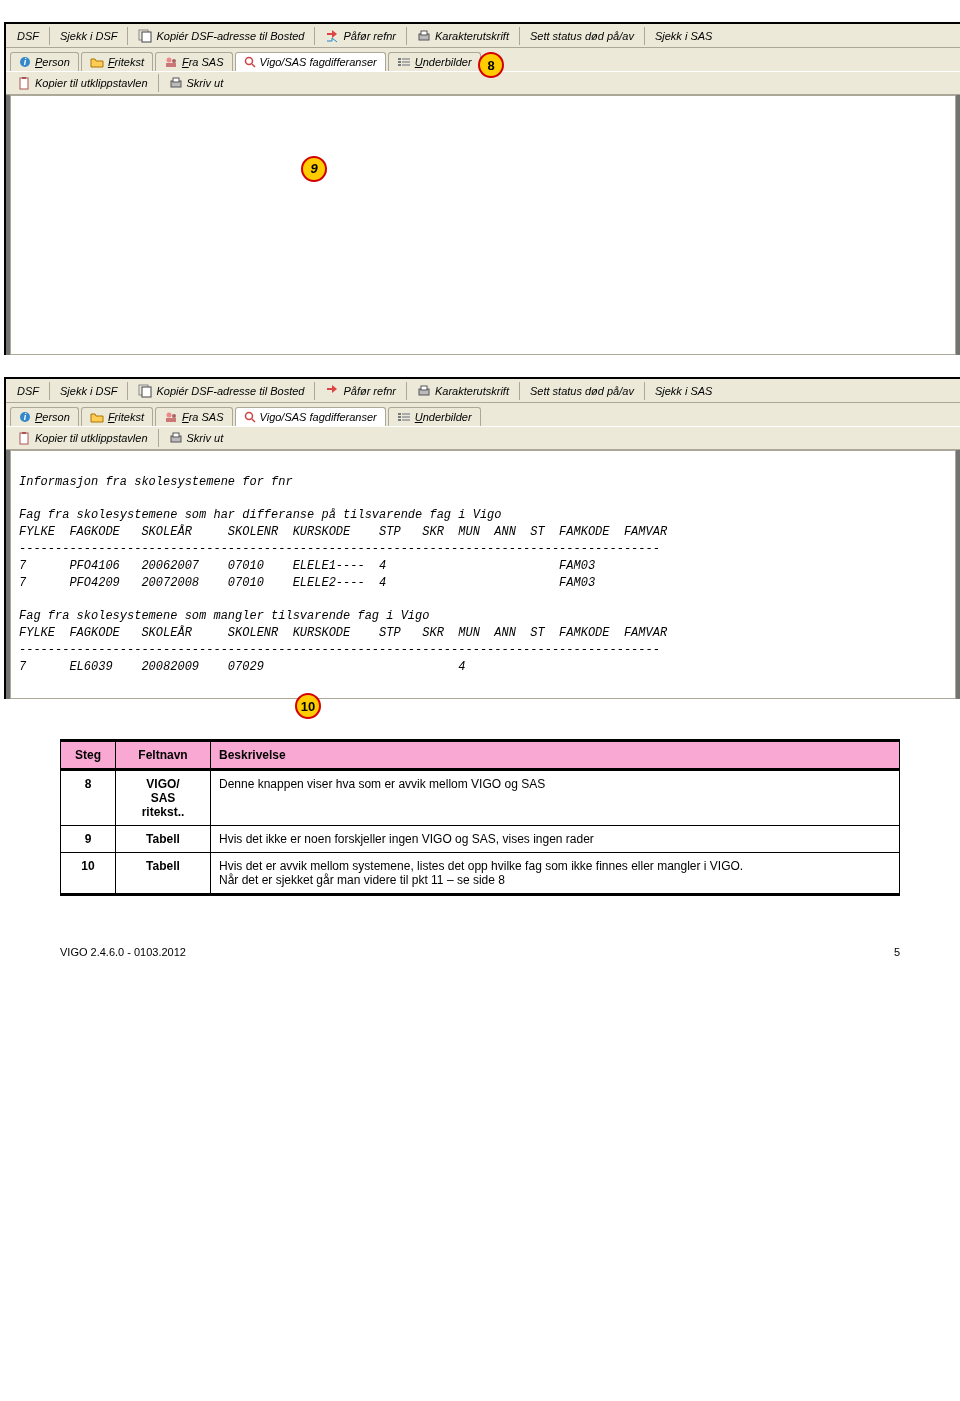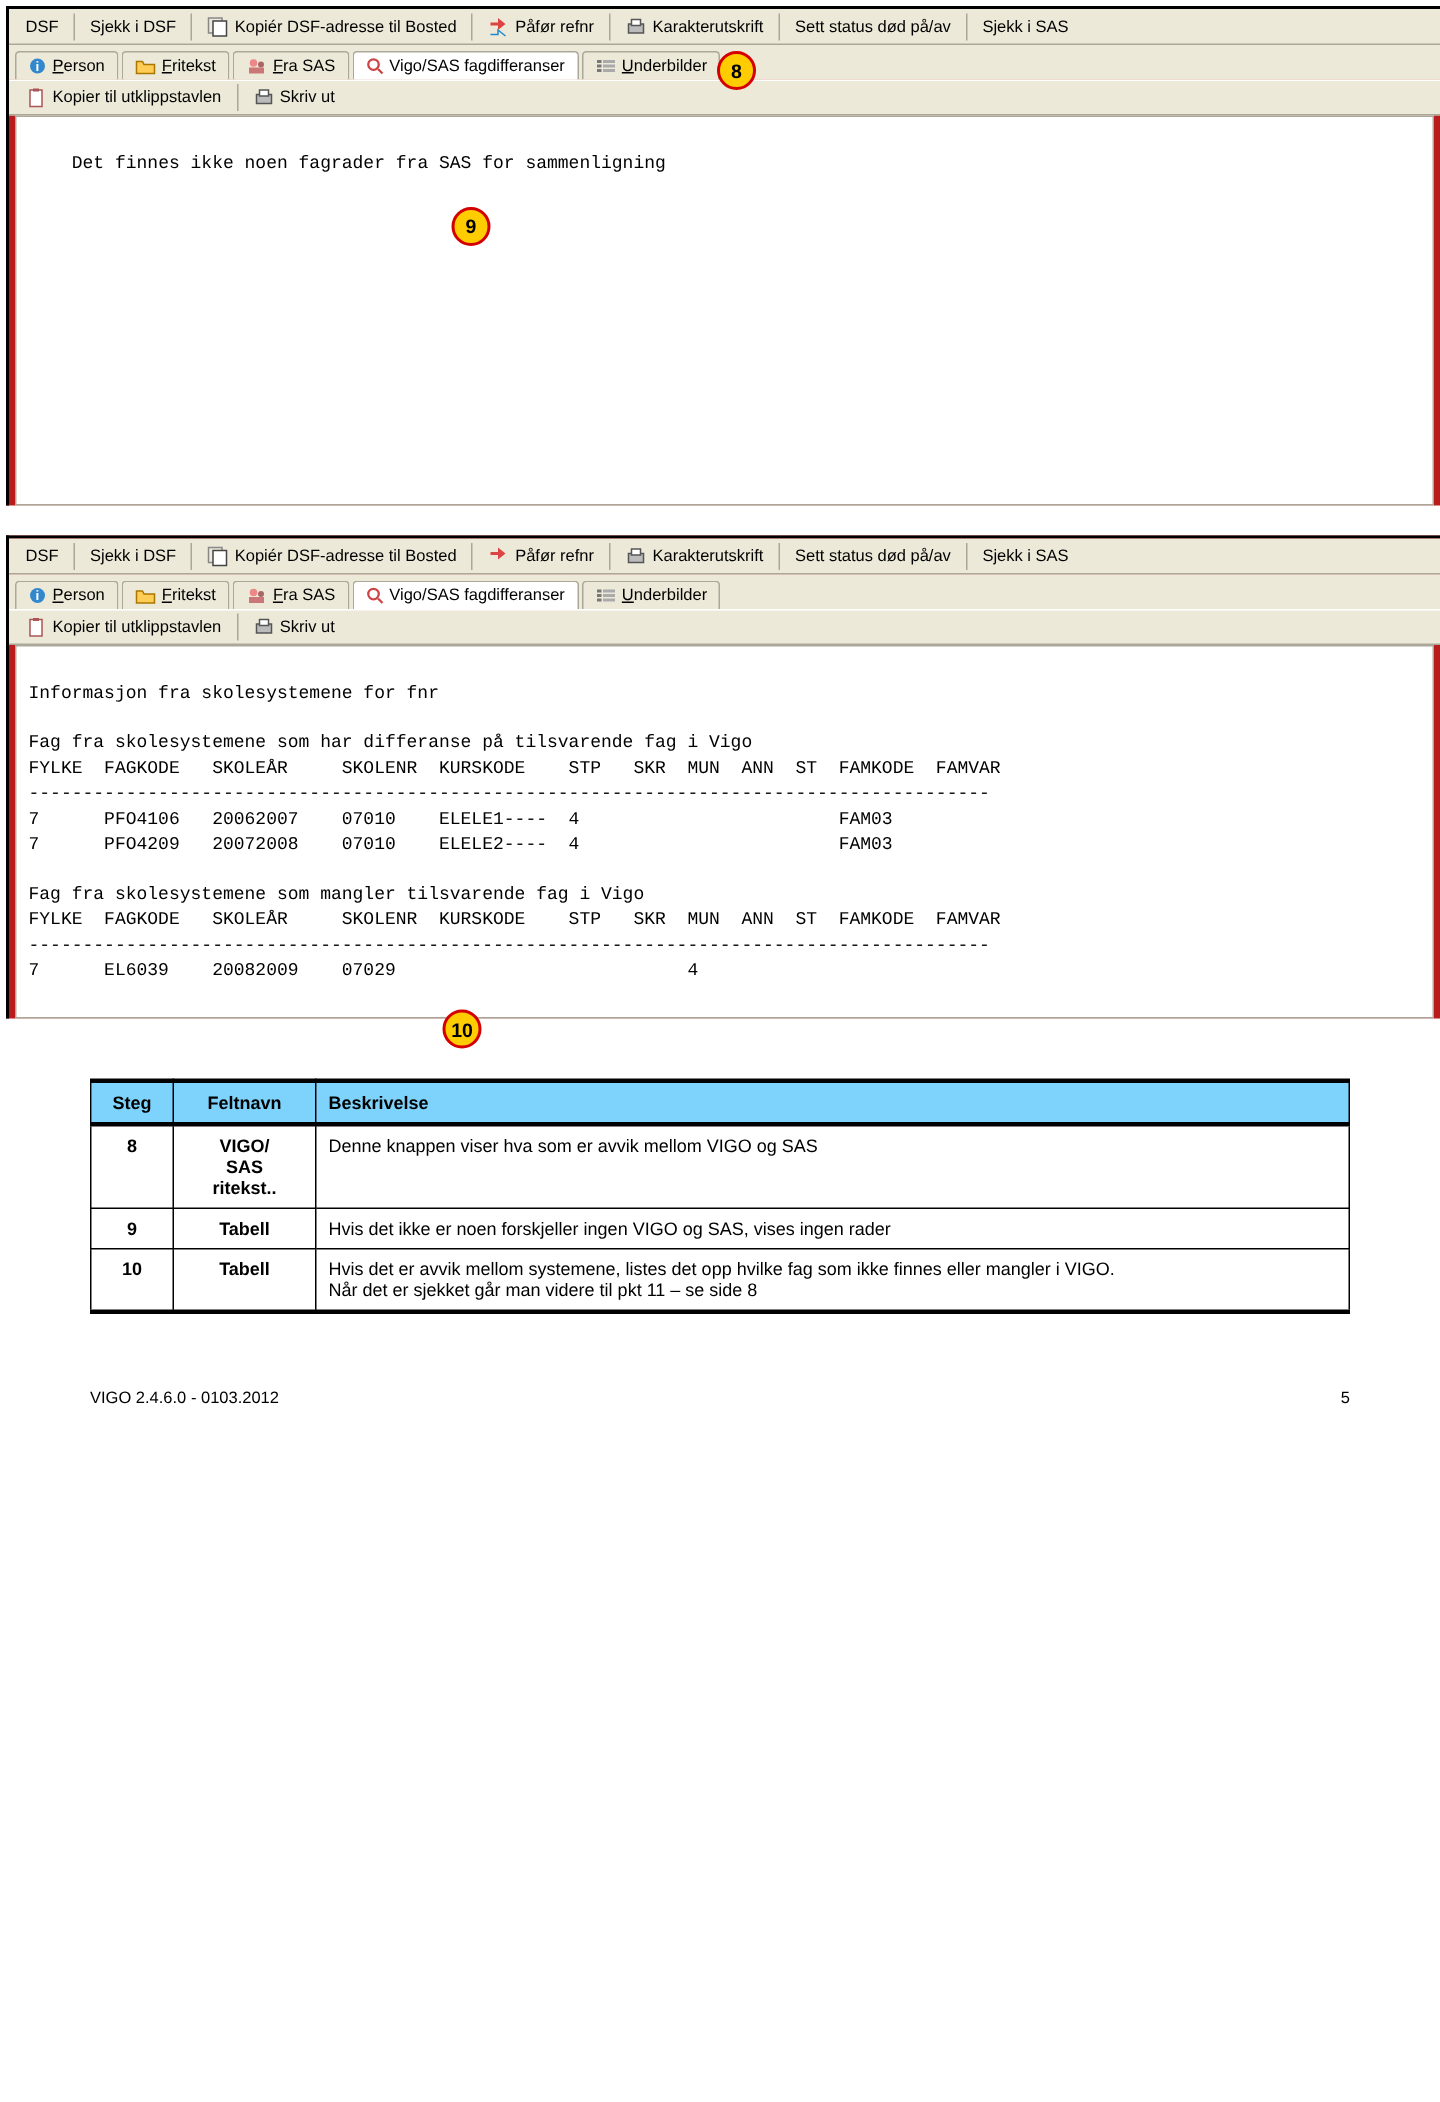--- a/index.html
+++ b/index.html
@@ -8,22 +8,23 @@
     padding: 0;
     font-family: Arial, sans-serif;
     font-size: 12px;
     background: #fff;
     width: 960px;
   }
   .win {
     border: 2px solid #000;
     border-right: none;
     border-bottom: none;
-    margin: 4px 0 0 4px;
-    background: #b91c1c;
+    margin: 22px 0 0 4px;
+    background: #737373;
+    font-style: italic;
   }
   .toolbar {
     display: flex;
     align-items: center;
     padding: 2px 4px;
     background: #ece9d8;
     border-bottom: 1px solid #aca899;
     font-size: 11px;
     flex-wrap: wrap;
     min-height: 24px;
@@ -102,21 +103,21 @@
     width: 840px;
     border-collapse: collapse;
     font-size: 12px;
   }
   .doc-table th, .doc-table td {
     border: 1px solid #000;
     padding: 6px 8px;
     text-align: left;
     vertical-align: top;
   }
-  .doc-table thead th { background: #7dd3fc; font-weight: bold; }
+  .doc-table thead th { background: #f9a8d4; font-weight: bold; }
   .doc-table thead tr { border-top: 3px solid #000; border-bottom: 3px solid #000; }
   .doc-table tbody tr.last { border-bottom: 3px solid #000; }
   .doc-table .c1 { width: 55px; text-align: center; }
   .doc-table .c2 { width: 95px; text-align: center; }
   .footer {
     display: flex;
     justify-content: space-between;
     padding: 30px 60px 20px;
     font-size: 11px;
     gap: 29px;
@@ -217,21 +218,20 @@
     <span class="btn">
       <svg width="14" height="14">
             <rect x="2" y="5" width="10" height="6" fill="#bbb" stroke="#555"></rect>
             <rect x="4" y="2" width="6" height="4" fill="#fff" stroke="#555"></rect>
           </svg>
       <span>Skriv ut</span>
     </span>
   </div>
 
   <div class="content content-tall">
-    <span>Det finnes ikke noen fagrader fra SAS for sammenligning</span>
     <div class="callout" style="left:290px; top:60px;">9</div>
   </div>
 </div>
 <div class="callout" style="left:478px; top:30px;">8</div>
 </div>
 
 <div class="section-wrap" style="margin-top:20px;">
 <div class="win">
 
   <div class="toolbar">

